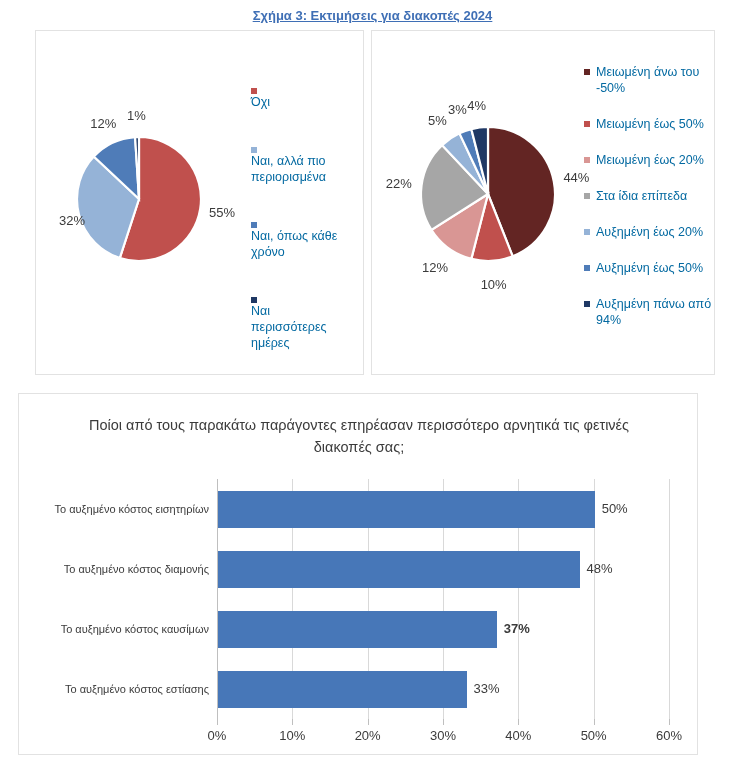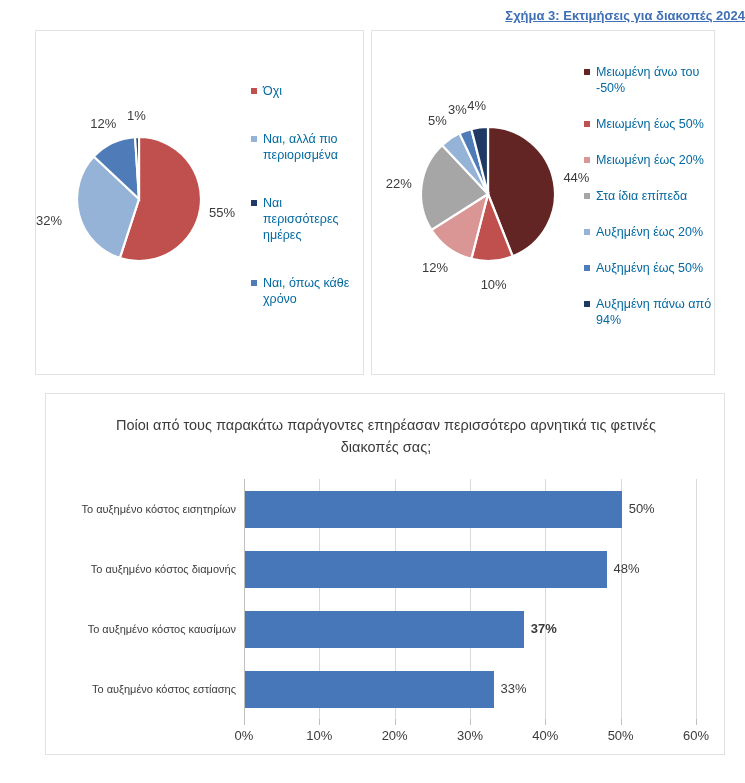--- a/index.html
+++ b/index.html
@@ -14,38 +14,38 @@
     color: #404040;
     position: relative;
     overflow: hidden;
   }
 
   #page-title {
     position: absolute;
     left: 0;
     top: 8px;
     width: 745px;
-    text-align: right;
+    text-align: center;
     font-size: 13px;
     font-weight: bold;
     color: #3f6fb5;
     text-decoration: underline;
     letter-spacing: 0px;
   }
 
   .panel {
     position: absolute;
     background: #ffffff;
     border: 1px solid #e2e2e2;
     box-sizing: border-box;
   }
 
   #panel-pie-left  { left: 35px;  top: 30px;  width: 329px; height: 345px; }
   #panel-pie-right { left: 371px; top: 30px; width: 344px; height: 345px; }
-  #panel-bar       { left: 45px;  top: 393px; width: 680px; height: 362px; }
+  #panel-bar       { left: 18px;  top: 393px; width: 680px; height: 362px; }
 
   .pie-svg { position: absolute; }
 
   .pct-label {
     position: absolute;
     font-size: 13px;
     color: #3b3b3b;
     white-space: nowrap;
     font-family: "Liberation Sans", sans-serif;
   }
@@ -66,21 +66,21 @@
     margin-right: 6px;
   }
   .legend-text {
     font-size: 12.5px;
     color: #0369a1;
     line-height: 16px;
     max-width: 96px;
   }
   #legend-right .legend-text { max-width: 118px; }
   #legend-right .legend-item { margin-bottom: 20px; }
-  #legend-left  .legend-item { margin-bottom: 32px; }
+  #legend-left  .legend-item { margin-bottom: 32px; flex-direction: column; }
 
   
   #bar-title {
     position: absolute;
     left: 60px;
     top: 20px;
     width: 560px;
     text-align: center;
     font-size: 14.5px;
     color: #3b3b3b;
@@ -150,40 +150,40 @@
 
 <div class="panel" id="panel-pie-left">
   <svg class="pie-svg" id="pie-left-svg" width="180" height="180" style="left:13px; top:78px;">
       <path d="M 90 90 L 90 28 A 62 62 0 1 1 70.84094634875323 148.96550401029953 Z" fill="#c0504d" stroke="#ffffff" stroke-width="2.2"></path>
       <path d="M 90 90 L 70.84094634875323 148.96550401029953 A 62 62 0 0 1 44.80394509987251 47.55807943242128 Z" fill="#95b3d7" stroke="#ffffff" stroke-width="2.2"></path>
       <path d="M 90 90 L 44.80394509987251 47.55807943242128 A 62 62 0 0 1 86.10698778918258 28.122342837447164 Z" fill="#4f7cb8" stroke="#ffffff" stroke-width="2.2"></path>
       <path d="M 90 90 L 86.10698778918258 28.122342837447164 A 62 62 0 0 1 90.00000000000004 28 Z" fill="#1f3864" stroke="#ffffff" stroke-width="2.2"></path>
     </svg>
   <div id="pct-left">
       <div class="pct-label" style="left: 185.966px; top: 181.14px; transform: translate(-50%, -50%);">55%</div>
-      <div class="pct-label" style="left: 13px; top: 188.89px; transform: translate(-50%, -50%);">32%</div>
+      <div class="pct-label" style="left: 36px; top: 188.89px; transform: translate(-50%, -50%);">32%</div>
       <div class="pct-label" style="left: 67.2345px; top: 91.9945px; transform: translate(-50%, -50%);">12%</div>
       <div class="pct-label" style="left: 100.361px; top: 84.0414px; transform: translate(-50%, -50%);">1%</div>
     </div>
   <div class="legend" id="legend-left" style="left:215px; top:52px;">
       <div class="legend-item">
         <span class="legend-swatch" style="background: rgb(192, 80, 77);"></span>
         <span class="legend-text">Όχι</span>
       </div>
       <div class="legend-item">
         <span class="legend-swatch" style="background: rgb(149, 179, 215);"></span>
         <span class="legend-text">Ναι, αλλά πιο περιορισμένα</span>
       </div>
       <div class="legend-item">
+        <span class="legend-swatch" style="background: rgb(79, 124, 184);"></span>
+        <span class="legend-text">Ναι, όπως κάθε χρόνο</span>
+      </div>
+      <div class="legend-item">
         <span class="legend-swatch" style="background: rgb(31, 56, 100);"></span>
         <span class="legend-text">Ναι περισσότερες ημέρες</span>
-      </div>
-      <div class="legend-item">
-        <span class="legend-swatch" style="background: rgb(79, 124, 184);"></span>
-        <span class="legend-text">Ναι, όπως κάθε χρόνο</span>
       </div>
     </div>
 </div>
 
 <div class="panel" id="panel-pie-right">
   <svg class="pie-svg" id="pie-right-svg" width="180" height="180" style="left:26px; top:73px;">
       <path d="M 90 90 L 90 23 A 67 67 0 0 1 114.66434502987342 152.29502455451285 Z" fill="#632523" stroke="#ffffff" stroke-width="2.2"></path>
       <path d="M 90 90 L 114.66434502987342 152.29502455451285 A 67 67 0 0 1 73.33777755995473 154.89507179561826 Z" fill="#c0504d" stroke="#ffffff" stroke-width="2.2"></path>
       <path d="M 90 90 L 73.33777755995473 154.89507179561826 A 67 67 0 0 1 33.43002899136499 125.90039526359277 Z" fill="#d99694" stroke="#ffffff" stroke-width="2.2"></path>
       <path d="M 90 90 L 33.43002899136499 125.90039526359277 A 67 67 0 0 1 44.13534390277784 41.15910196276544 Z" fill="#a6a6a6" stroke="#ffffff" stroke-width="2.2"></path>

